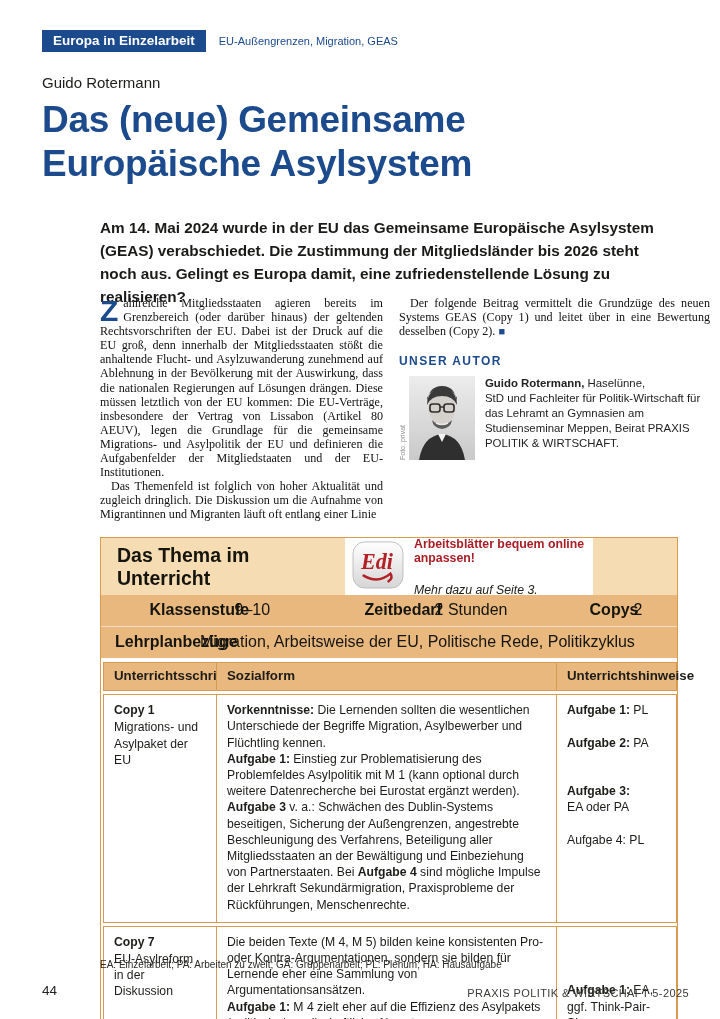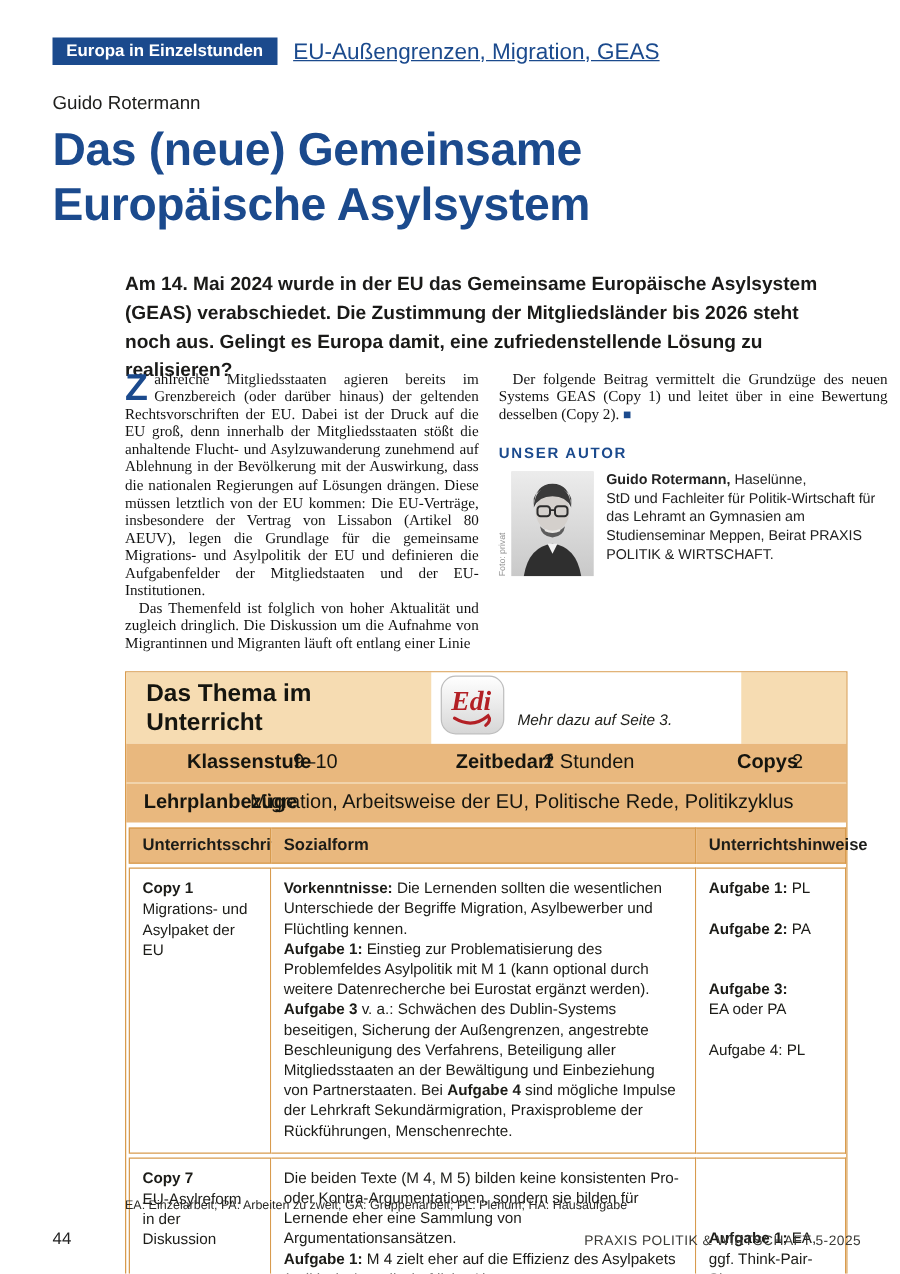--- a/index.html
+++ b/index.html
@@ -11,21 +11,21 @@
     --ink:#1d1d1b;
   }
   *{box-sizing:border-box;margin:0;padding:0;}
   html,body{background:#fff;}
   body{font-family:"Liberation Sans",sans-serif;color:var(--ink);}
   .page{position:relative;width:720px;height:1019px;background:#fff;overflow:hidden;}
 
   
   .masthead{position:absolute;left:42px;top:30px;display:flex;align-items:center;}
   .badge{background:var(--brand-blue);color:#fff;font-weight:700;font-size:13.5px;padding:3px 11px 4px;}
-  .topics{margin-left:13px;color:var(--brand-blue);font-size:18px;text-decoration:underline;}
+  .topics{margin-left:13px;color:var(--brand-blue);font-size:11px;}
 
   .author-line{position:absolute;left:42px;top:74px;font-size:15px;color:var(--ink);}
 
   .title{position:absolute;left:42px;top:98px;color:var(--brand-blue);font-weight:700;
          font-size:37px;line-height:44px;letter-spacing:-0.3px;}
   .title span{display:block;}
 
   .intro{position:absolute;left:100px;top:216px;width:578px;font-weight:700;
          font-size:15.3px;line-height:23px;color:#1a1a18;}
 
@@ -79,21 +79,21 @@
 
   .pagefoot-num{position:absolute;left:42px;top:983px;font-size:13.5px;color:#222;}
   .pagefoot-journal{position:absolute;right:31px;top:987px;font-size:11px;letter-spacing:0.4px;color:#3a3a36;}
 </style>
 </head>
 <body>
 
 <div class="page">
 
   <header class="masthead">
-    <span class="badge">Europa in Einzelstunden</span>
+    <span class="badge">Europa in Einzelarbeit</span>
     <span class="topics">EU-Außengrenzen, Migration, GEAS</span>
   </header>
 
   <div class="author-line">Guido Rotermann</div>
 
   <h1 class="title">
     <span>Das (neue) Gemeinsame</span>
     <span>Europäische Asylsystem</span>
   </h1>
 
@@ -153,20 +153,21 @@
                 <stop offset="0" stop-color="#ffffff"></stop>
                   <stop offset="1" stop-color="#d6d6d6"></stop>
               </linearGradient>
             </defs>
             <rect x="1" y="1" width="52" height="48" rx="12" fill="url(#eg)" stroke="#bdbdbd"></rect>
             <text x="26" y="29" text-anchor="middle" font-family="Liberation Serif, serif" font-size="23" font-style="italic" font-weight="700" fill="#b32025">Edi</text>
             <path d="M12 36 Q27 45 40 34 q3 4 -2 8" fill="none" stroke="#b32025" stroke-width="2.6" stroke-linecap="round"></path>
           </svg>
         </span>
         <div class="edi-text">
+          <div class="edi-headline">Arbeitsblätter bequem online anpassen!</div>
           <div class="edi-subline">Mehr dazu auf Seite 3.</div>
         </div>
       </div>
     </div>
 
     <div class="meta-row">
       <span class="ml m-l1">Klassenstufe</span>
       <span class="m-v1">9–10</span>
       <span class="ml m-l2">Zeitbedarf</span>
       <span class="m-v2">2 Stunden</span>

